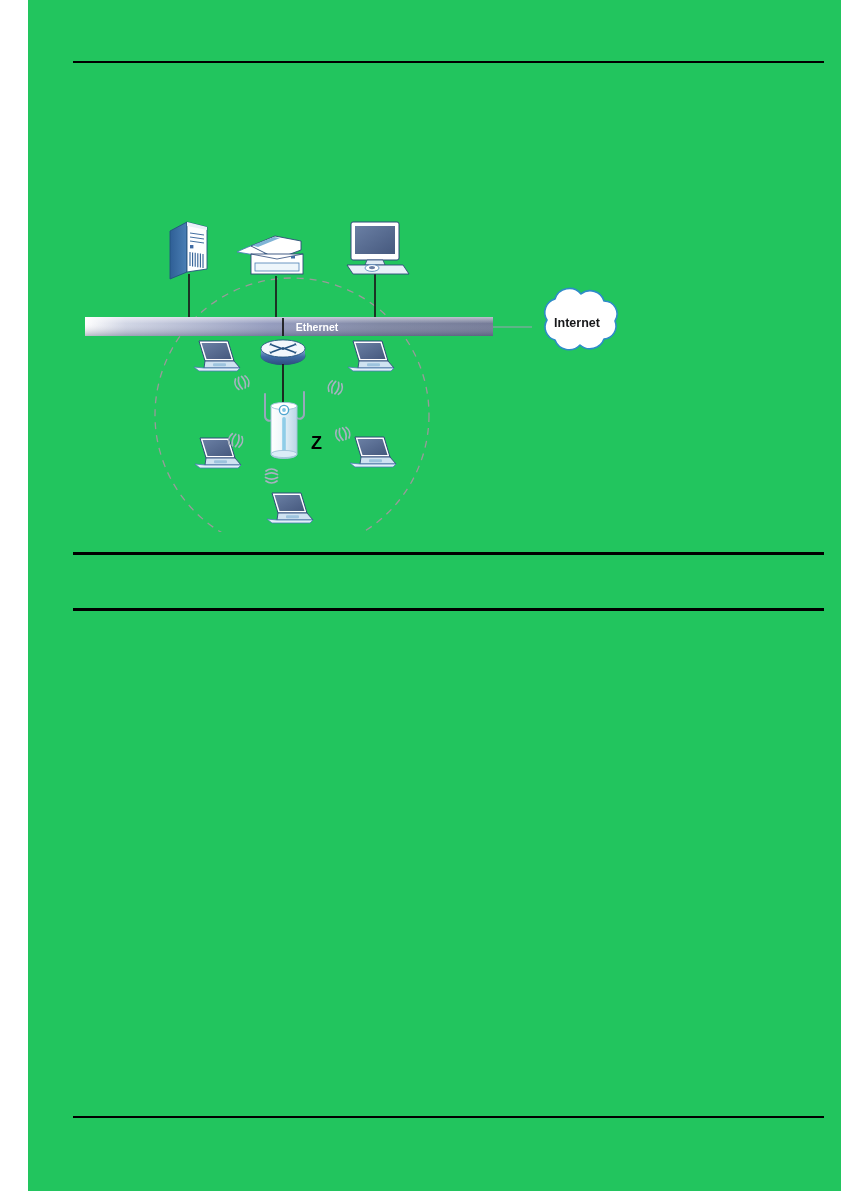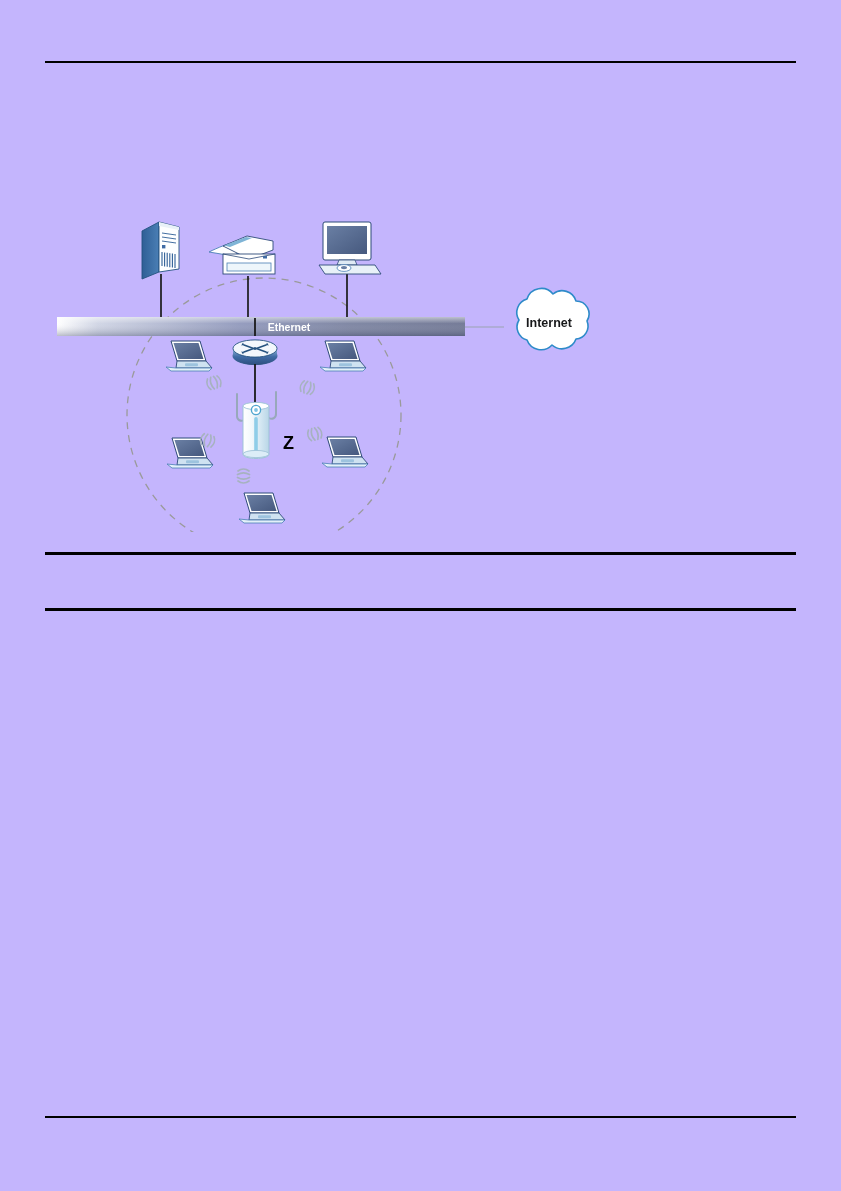--- a/index.html
+++ b/index.html
@@ -12,21 +12,22 @@
     width: 841px;
     height: 1191px;
     position: relative;
     font-family: "Liberation Sans", sans-serif;
     overflow: hidden;
   }
 
   .page {
     position: absolute;
     inset: 0;
-    background: #c4b5fd;
+    background: #22c55e;
+    margin-left: 28px;
   }
 
   
   .rule {
     position: absolute;
     left: 45px;
     width: 751px;
     background: #000000;
   }
   .rule-header { top: 61px;   height: 1.6px; }

